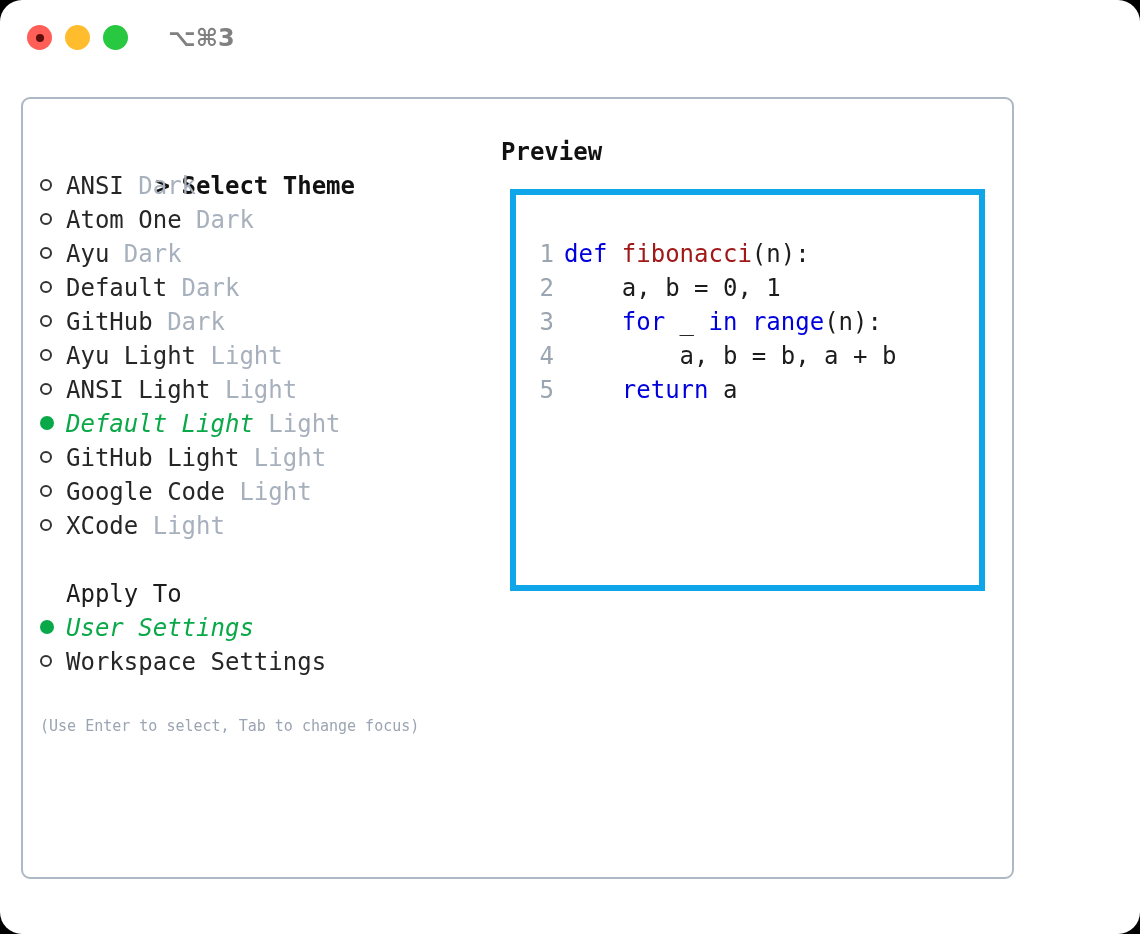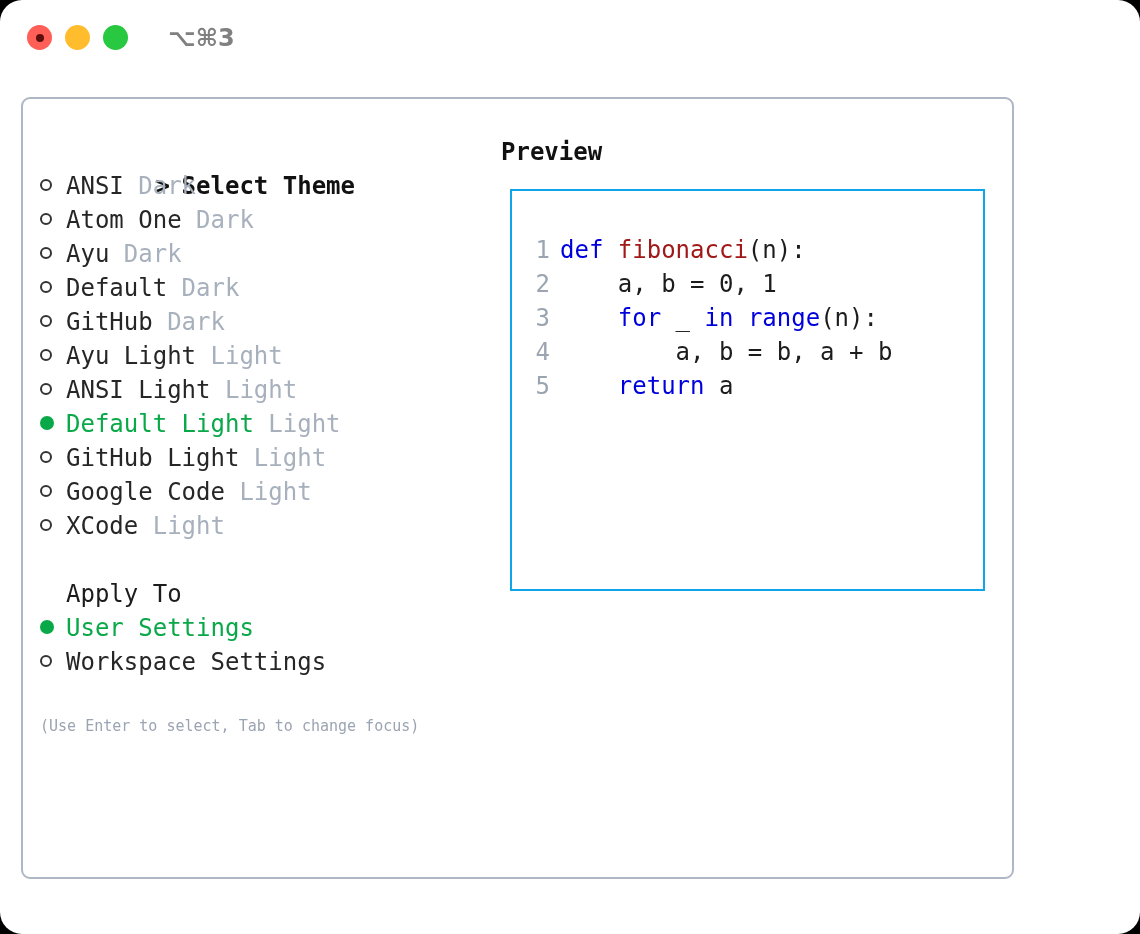--- a/index.html
+++ b/index.html
@@ -99,20 +99,21 @@
     color: #111111;
   }
   .marker {
     display: inline-block;
     width: 26px;
     white-space: pre;
   }
   .row.selected .marker,
   .row.selected .label {
     color: #09a848;
+    font-style: italic;
   }
   .bullet-dot {
     display: inline-block;
     width: 14px;
     height: 14px;
     border-radius: 50%;
     background: #09a848;
     vertical-align: middle;
     position: relative;
     top: -2px;
@@ -161,21 +162,21 @@
     font-weight: bold;
     line-height: 34px;
     color: #111111;
     white-space: pre;
   }
   .preview-box {
     margin-top: 20px;
     margin-left: 9px;
     width: 475px;
     height: 402px;
-    border: 2px solid #0ea5e9;
+    border: 6px solid #0ea5e9;
     box-sizing: border-box;
     background: #ffffff;
     position: relative;
   }
   .code-area {
     position: absolute;
     left: 16px;
     top: 42px;
     right: 6px;
   }

